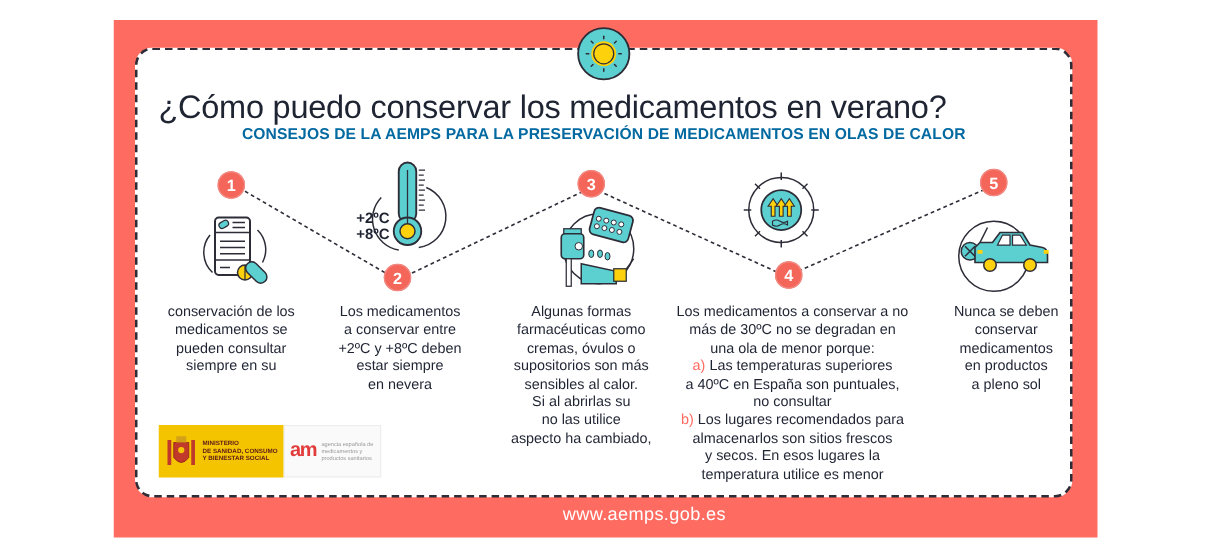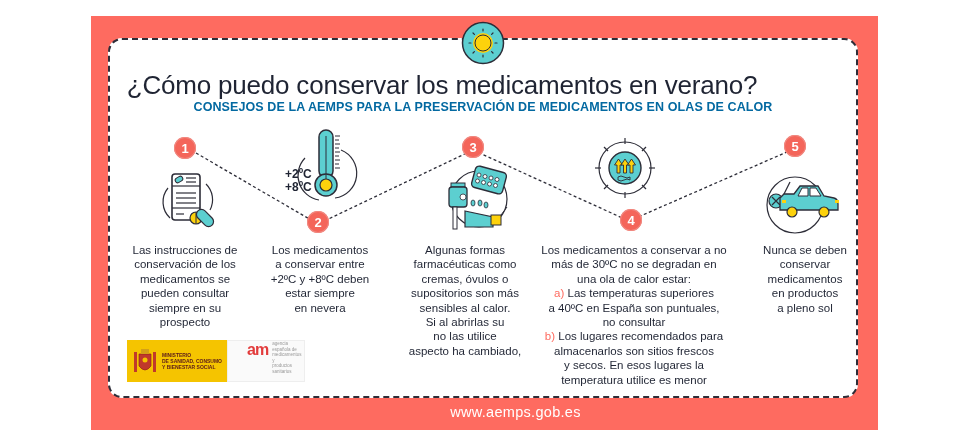--- a/index.html
+++ b/index.html
@@ -41,21 +41,21 @@
   .step-text p { margin: 0; }
   .hl { color: #fe6b60; }
   .logos {
     position: absolute; left: 127px; top: 340px; width: 178px; height: 42px; display: flex;
   }
   .logo-min {
     width: 100px; height: 42px; background: #f5c400; display: flex; align-items: center; padding-left: 6px; box-sizing: border-box;
   }
   .logo-min .min-text { font-size: 5px; line-height: 6px; color: #5a1a1a; font-weight: 700; margin-left: 5px; }
   .logo-aemps {
-    flex: 1; height: 42px; background: #fafafa; border: 1px solid #eee; box-sizing: border-box; display: flex; padding-left: 19px;
+    flex: 1; height: 42px; background: #fafafa; border: 1px solid #eee; box-sizing: border-box; display: flex; align-items: center; padding-left: 4px;
   }
   .logo-aemps .am { font-weight: 700; color: #e23b3b; font-size: 16px; letter-spacing: -1px; }
   .logo-aemps .ag-text { font-size: 4.5px; line-height: 5.5px; color: #999; margin-left: 4px; }
   .footer-url {
     position: absolute; left: 91px; width: 849px; top: 404px; text-align: center;
     color: #ffffff; font-size: 14.5px; letter-spacing: 0.3px;
   }
 </style>
 </head>
 <body>
@@ -186,26 +186,24 @@
   <path d="M38 16 L44 16 L44 24 L34 24 Z" fill="#fff" stroke="#2d2d38" stroke-width="1"></path>
   <path d="M46 16 L52 16 L57 24 L46 24 Z" fill="#fff" stroke="#2d2d38" stroke-width="1"></path>
   <line x1="20" y1="22" x2="26" y2="10" stroke="#2d2d38" stroke-width="1.2"></line>
   <circle cx="28" cy="40" r="5" fill="#fdd20c" stroke="#2d2d38" stroke-width="1.2"></circle>
   <circle cx="60" cy="40" r="5" fill="#fdd20c" stroke="#2d2d38" stroke-width="1.2"></circle>
   <rect x="18" y="28" width="4" height="3" fill="#fdd20c"></rect>
   <rect x="71" y="28" width="4" height="3" fill="#fdd20c"></rect>
 </svg>
 
 <div class="step-text" style="left:120px;top:243px;width:130px;">
-  <p>Las instrucciones de</p>
     <p>conservación de los</p>
     <p>medicamentos  se</p>
   <p>pueden consultar</p>
     <p>siempre en su</p>
-    <p>prospecto</p>
 </div>
 
 <div class="step-text" style="left:255px;top:243px;width:130px;">
   <p>Los medicamentos</p>
     <p>a conservar entre</p>
     <p>+2ºC y +8ºC deben</p>
   <p>estar siempre</p>
     <p>en nevera</p>
 </div>
 
@@ -216,21 +214,21 @@
   <p>supositorios son más</p>
     <p>sensibles al calor.</p>
     <p>Si al abrirlas su</p>
   <p>no las utilice</p>
     <p>aspecto ha cambiado,</p>
 </div>
 
 <div class="step-text" style="left:530px;top:243px;width:208px;">
   <p>Los medicamentos a conservar a no</p>
     <p>más de 30ºC no se degradan en</p>
-    <p>una ola de calor estar:</p>
+    <p>una ola de menor porque:</p>
   <p><span class="hl">a)</span> <span>Las temperaturas superiores</span></p>
   <p>a 40ºC en España son puntuales,</p>
     <p>no consultar</p>
   <p><span class="hl">b)</span> <span>Los lugares recomendados para</span></p>
   <p>almacenarlos son sitios frescos</p>
     <p>y secos. En esos lugares la</p>
     <p>temperatura utilice es menor</p>
 </div>
 
 <div class="step-text" style="left:745px;top:243px;width:120px;">

